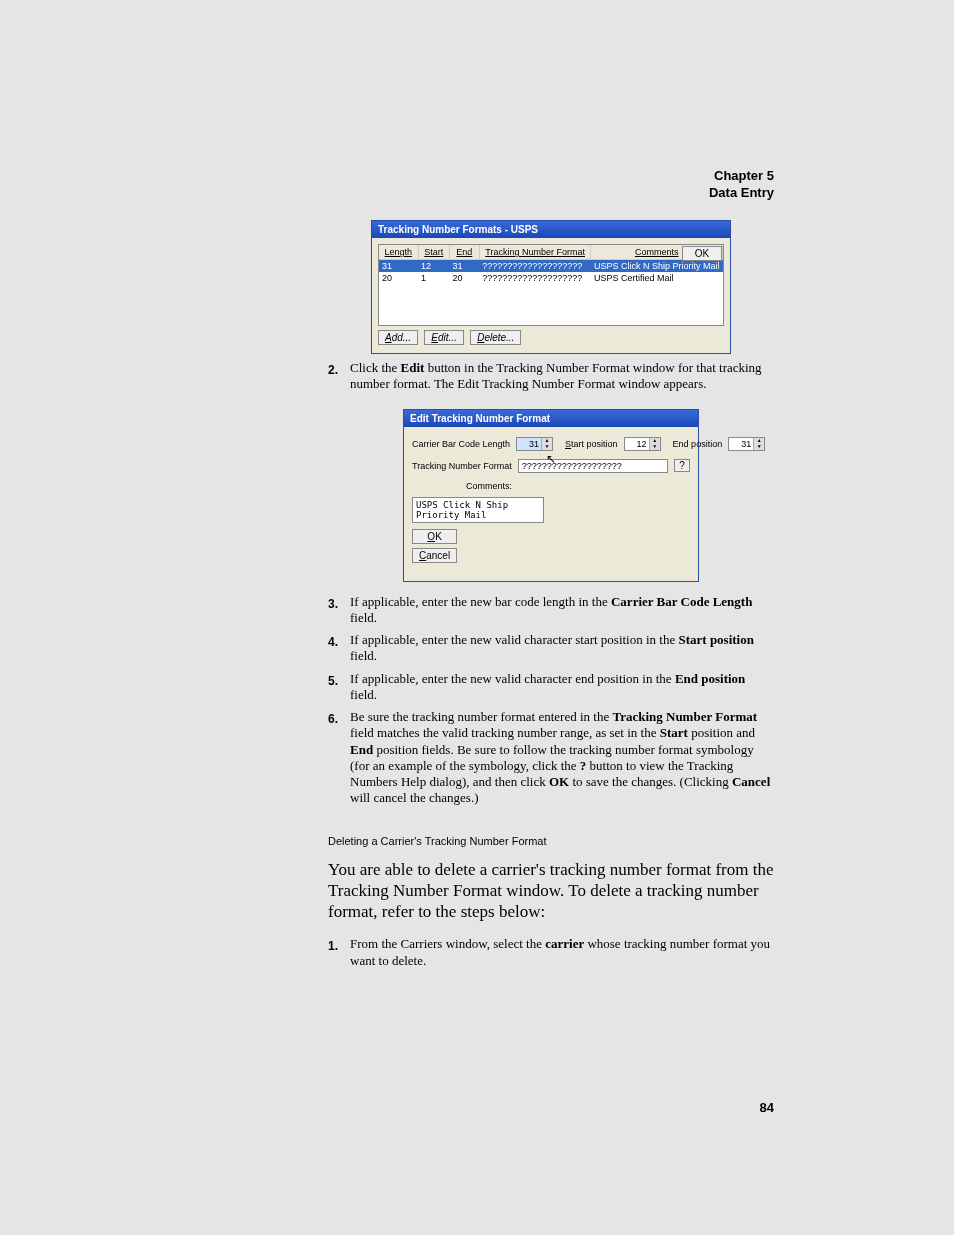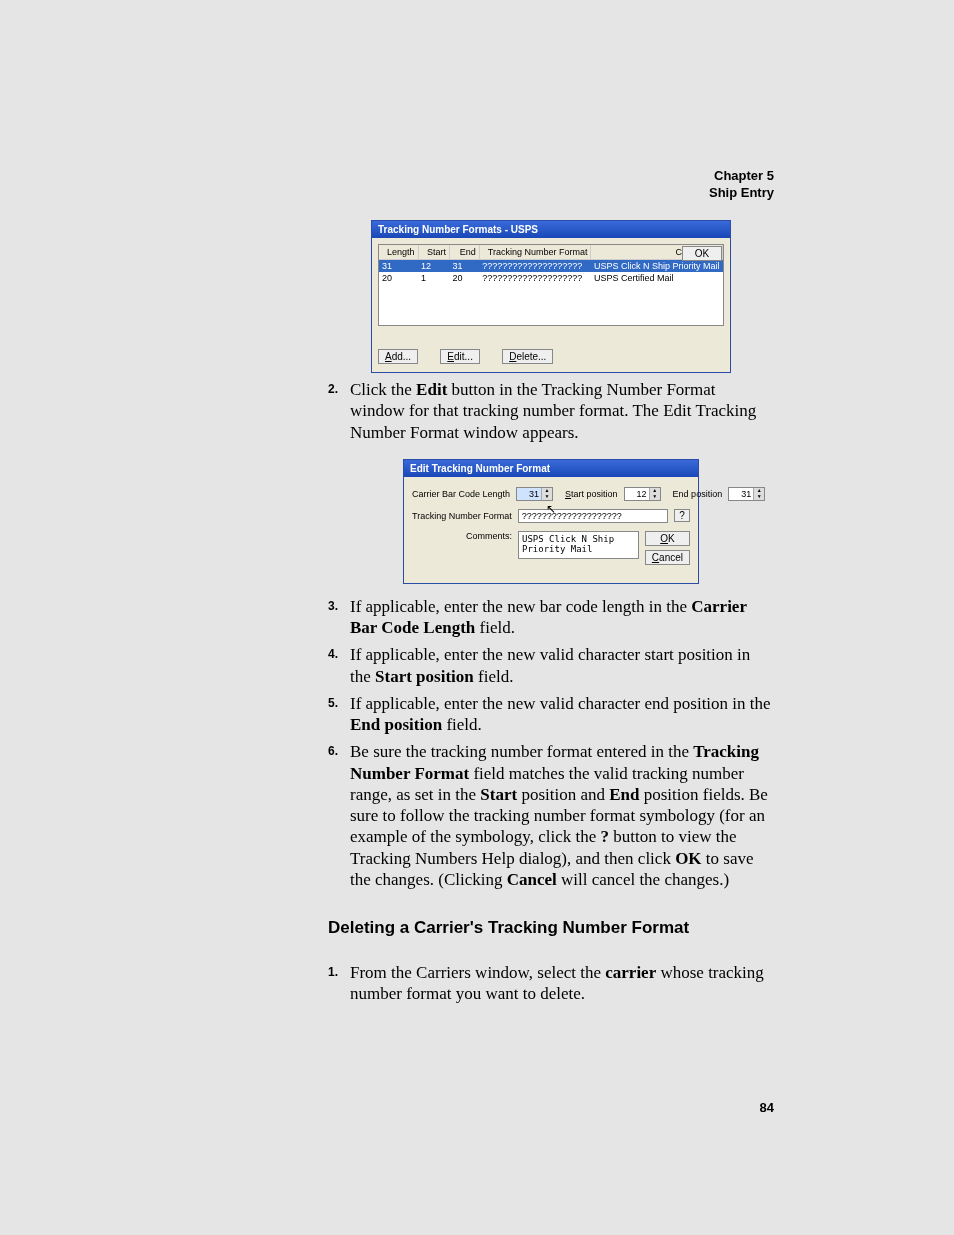--- a/index.html
+++ b/index.html
@@ -52,30 +52,30 @@
   .step .num {
     font-family: Arial, Helvetica, sans-serif;
     font-weight: bold;
     font-size: 12px;
     width: 22px;
     flex: none;
     padding-top: 3px;
   }
   .step .txt {
     font-family: "Times New Roman", serif;
-    font-size: 17px;
+    font-size: 13px;
     line-height: 1.25;
   }
   .step .txt b { font-weight: bold; }
 
   h2.section {
     font-family: Arial, Helvetica, sans-serif;
-    font-size: 17px;
-    font-weight: bold;
-    margin: 28px 0 24px 0;
+    font-size: 11px;
+    font-weight: normal;
+    margin: 28px 0 12px 0;
   }
   p.para {
     font-family: "Times New Roman", serif;
     font-size: 17px;
     line-height: 1.25;
     margin: 8px 0 14px 0;
   }
 
   
   .win {
@@ -126,62 +126,63 @@
     background: #fff;
     height: 80px;
     overflow: hidden;
     font-size: 9px;
   }
   #win1 table { width: 100%; border-collapse: collapse; }
   #win1 th {
     background: #ece9d8;
     font-weight: normal;
     font-size: 9px;
-    text-align: right;
+    text-align: center;
     padding: 2px 3px;
     border-right: 1px solid #ccc;
     border-bottom: 1px solid #ccc;
     white-space: nowrap;
+    text-decoration: underline;
   }
   #win1 td { font-size: 9px; padding: 1px 3px; white-space: nowrap;}
   #win1 tr.sel td { background: #316ac5; color:#fff; }
   #win1 .okbtn { position:absolute; right:8px; top:8px; }
-  #win1 .bottombar { margin-top:23px; display:flex; gap:22px; }
+  #win1 .bottombar { margin-top:4px; display:flex; gap:6px;font-style:italic; }
 
   
   #win2 { width: 296px; margin: 10px auto 6px; border: 1px solid #2a4da8;}
   #win2 .body { padding: 10px 8px 10px 8px; background:#ece9d8; }
   #win2 .row { display:flex; align-items:center; gap:6px; margin-bottom:8px; }
   #win2 .lbl { font-size:9px; white-space:nowrap; }
   #win2 .grow { flex:1; }
   #win2 input[type=text] {
     font-size:9px; border:1px solid #888; height:14px; box-sizing:border-box;
     padding:0 3px;
   }
   #win2 .helpbtn { width:16px; min-width:16px; padding:0; }
-  #win2 .commentsRow { align-items:flex-start; }
+  #win2 .commentsRow { align-items:flex-start;flex-direction:column; }
   #win2 .commentsRow .txta {
     font-size:9px; border:1px solid #888; height:28px; resize:none;
     box-sizing:border-box; padding:2px 3px;
   }
   #win2 .rightbtns { display:flex; flex-direction:column; gap:4px; }
   #win2 .cursor {
     position:absolute; font-size:12px; pointer-events:none;
   }
 
   .center { display:flex; }
 </style>
 </head>
 <body>
 
 <div class="page">
 
   <div class="header-right">
     <span>Chapter 5</span><br>
-    <span>Ship Entry</span>
+    <span>Data Entry</span>
   </div>
 
   <div class="content">
 
     <div id="win1" class="win">
       <div class="titlebar">Tracking Number Formats - USPS</div>
       <div class="body">
         <span class="btn okbtn">OK</span>
         <div class="listbox">
           <table>
@@ -288,20 +289,21 @@
       <span class="txt"><span>If applicable, enter the new valid character end position in the </span><b>End position</b><span> field.</span></span>
     </div>
     <div class="step">
       <span class="num">6.</span>
       <span class="txt">
         <span>Be sure the tracking number format entered in the </span><b>Tracking Number Format</b><span> field matches the valid tracking number range, as set in the </span><b>Start</b><span> position and </span><b>End</b><span> position fields. Be sure to follow the tracking number format symbology (for an example of the symbology, click the </span><b>?</b><span> button to view the Tracking Numbers Help dialog), and then click </span><b>OK</b><span> to save the changes. (Clicking </span><b>Cancel</b><span> will cancel the changes.)</span>
       </span>
     </div>
 
     <h2 class="section">Deleting a Carrier's Tracking Number Format</h2>
+    <p class="para">You are able to delete a carrier's tracking number format from the Tracking Number Format window. To delete a tracking number format, refer to the steps below:</p>
 
     <div class="step">
       <span class="num">1.</span>
       <span class="txt"><span>From the Carriers window, select the </span><b>carrier</b><span> whose tracking number format you want to delete.</span></span>
     </div>
 
   </div>
 
   <div class="page-number">84</div>
 </div>

